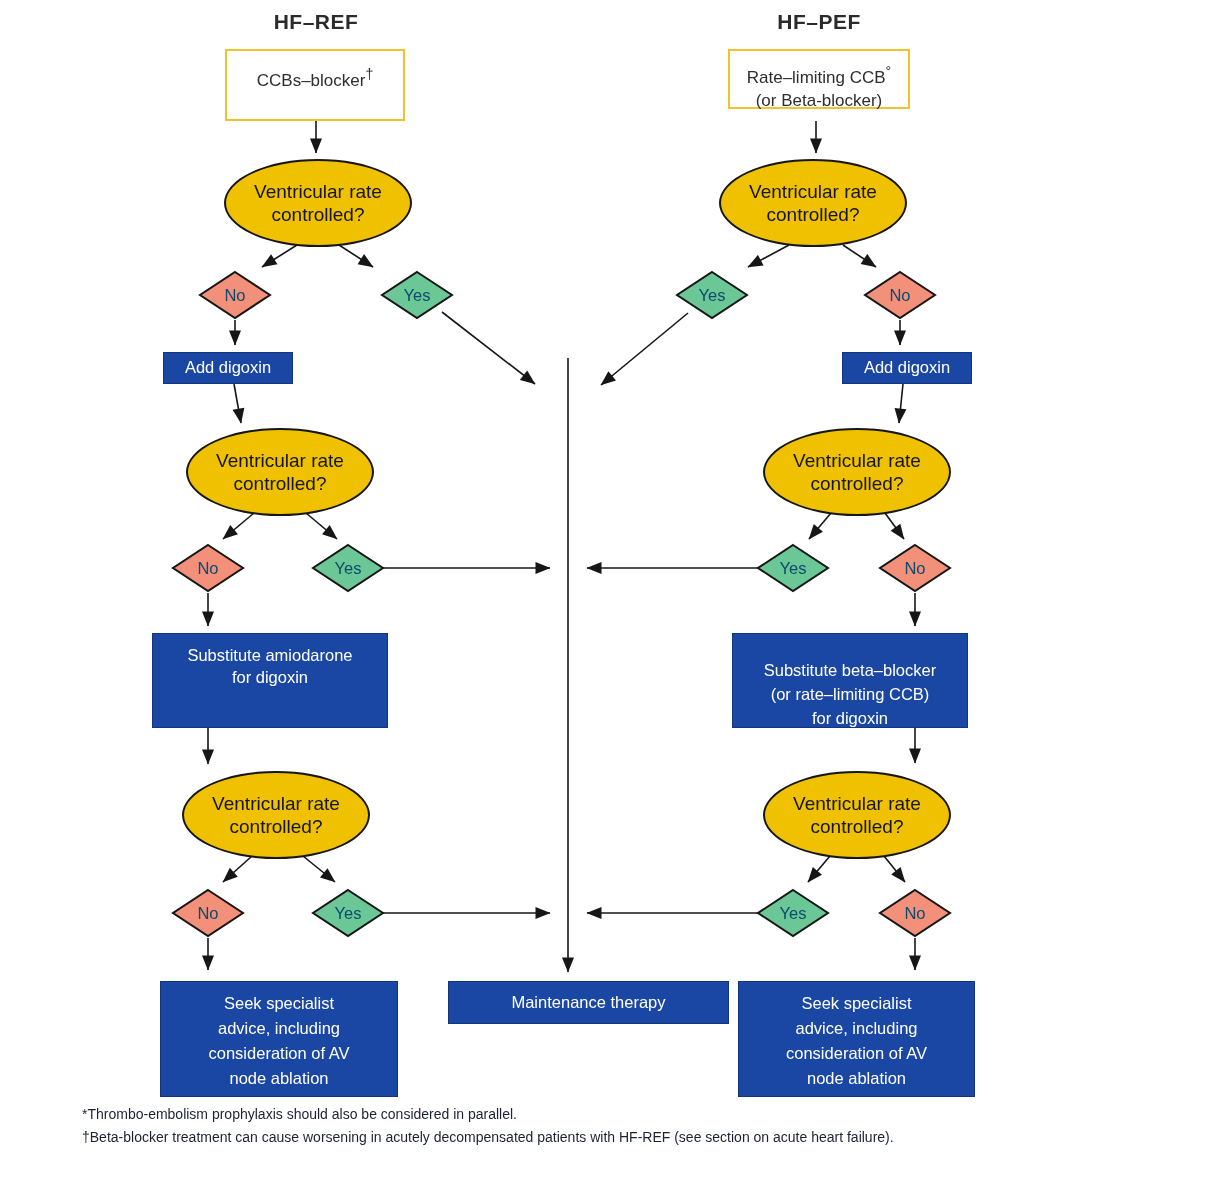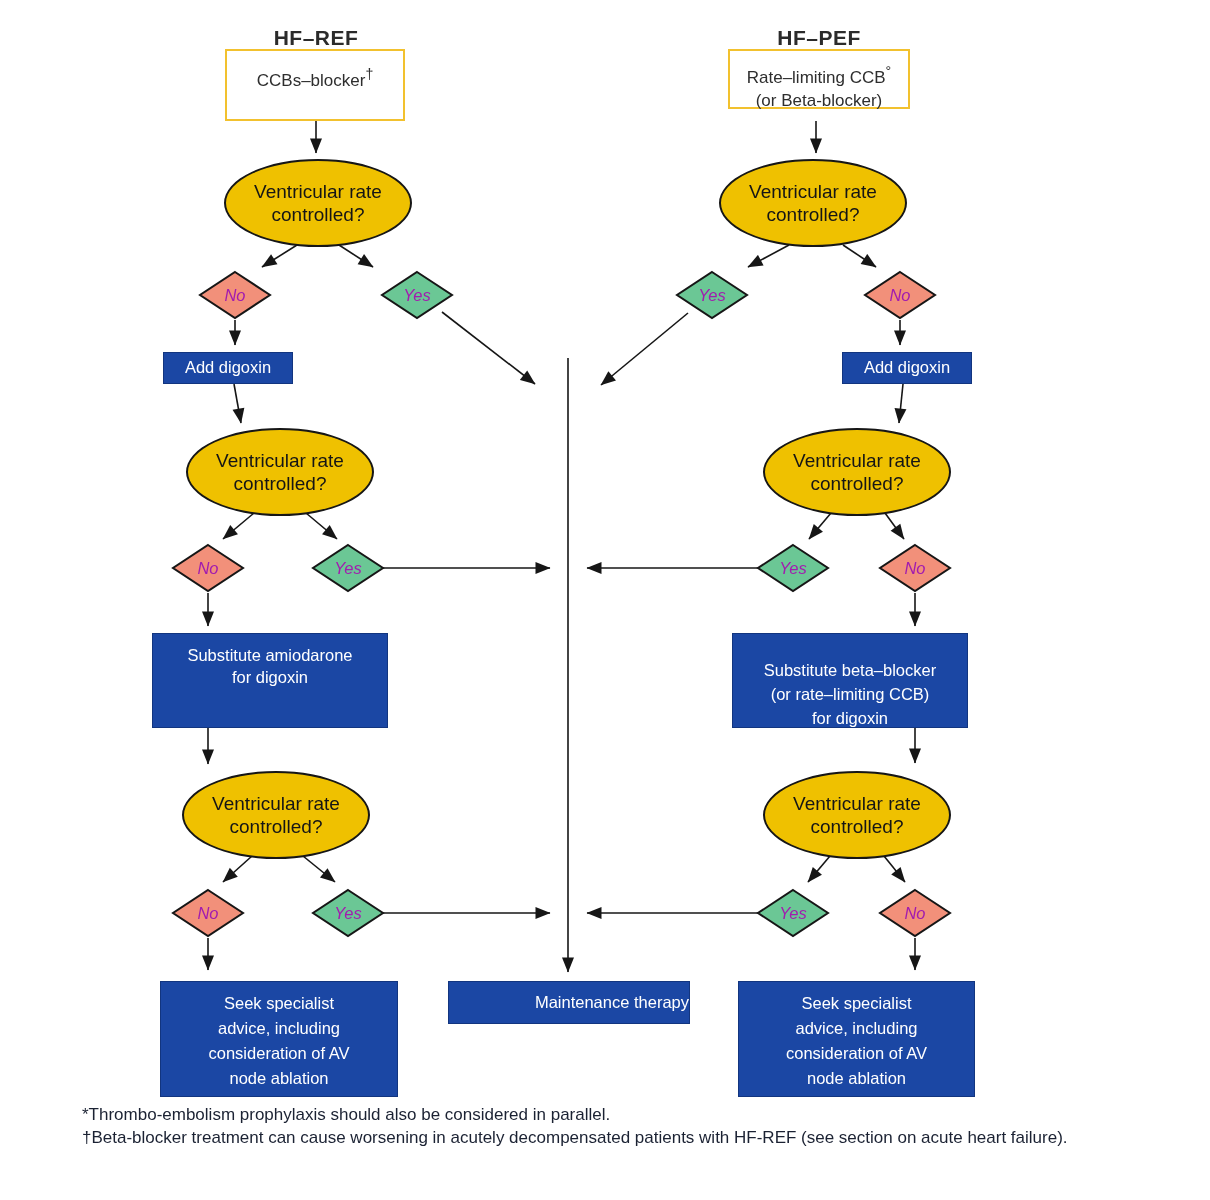--- a/index.html
+++ b/index.html
@@ -14,49 +14,49 @@
     --footnote-ink:#1B2233;
   }
   html,body{margin:0;padding:0;background:#fff;}
   #canvas{
     position:relative;width:1210px;height:1200px;background:#fff;overflow:hidden;
     font-family:"Liberation Sans",sans-serif;color:#1f1f1f;
   }
   .abs{position:absolute;}
   .col-title{
     width:182px;text-align:center;font-size:21px;font-weight:bold;
-    color:var(--title-ink);letter-spacing:.5px;margin-top:16px;
+    color:var(--title-ink);letter-spacing:.5px;
   }
   .start-box{
     background:#fff;border:2px solid var(--start-border-gold);
     box-sizing:border-box;text-align:center;font-size:17px;color:#2e2e2e;line-height:23px;
   }
   .node-ellipse{
     width:188px;height:88px;border-radius:50%;
     background:var(--decision-yellow);border:2.5px solid var(--line-ink);
     box-sizing:border-box;display:flex;align-items:center;justify-content:center;
   }
   .node-ellipse .q{
     width:142px;text-align:center;font-size:19px;line-height:23px;color:#151515;
   }
   .diamond{width:74px;height:50px;}
   .diamond svg{position:absolute;left:0;top:0;}
   .diamond .dl{
     position:absolute;left:0;top:0;width:74px;height:50px;
     display:flex;align-items:center;justify-content:center;
-    font-size:16.5px;color:#a21caf;font-style:italic;
+    font-size:16.5px;color:#0c4a6e;
   }
   .action{
     background:var(--action-blue);border:1.5px solid var(--action-blue-border);
     box-sizing:border-box;color:#fff;font-weight:normal;text-align:center;font-size:16.5px;
   }
   .action .ln{display:block;}
   .footnotes{
     left:82px;top:1103px;width:1110px;
-    font-size:17px;line-height:23.2px;color:var(--footnote-ink);
+    font-size:14px;line-height:23.2px;color:var(--footnote-ink);
   }
 </style>
 </head>
 <body>
 
 <div id="canvas">
 
   <svg class="abs" width="1210" height="1200" viewBox="0 0 1210 1200" style="left:0;top:0;">
     <defs>
       <marker id="ah" markerUnits="userSpaceOnUse" markerWidth="16" markerHeight="13" refX="15" refY="6.5" orient="auto">
@@ -223,20 +223,20 @@
     <span class="ln">consideration of AV</span>
     <span class="ln">node ablation</span>
   </div>
   <div class="abs action" style="left:738px;top:981px;width:237px;height:116px;padding-top:9px;line-height:25px;">
     <span class="ln">Seek specialist</span>
     <span class="ln">advice, including</span>
     <span class="ln">consideration of AV</span>
     <span class="ln">node ablation</span>
   </div>
 
-  <div class="abs action" style="left:448px;top:981px;width:242px;height:43px;line-height:40px;text-align:right;">Maintenance therapy</div>
+  <div class="abs action" style="left:448px;top:981px;width:281px;height:43px;line-height:40px;">Maintenance therapy</div>
 
   <div class="abs footnotes">
     <div>*Thrombo-embolism prophylaxis should also be considered in parallel.</div>
     <div>†Beta-blocker treatment can cause worsening in acutely decompensated patients with HF-REF (see section on acute heart failure).</div>
   </div>
 
 </div>
 
 </body></html>

